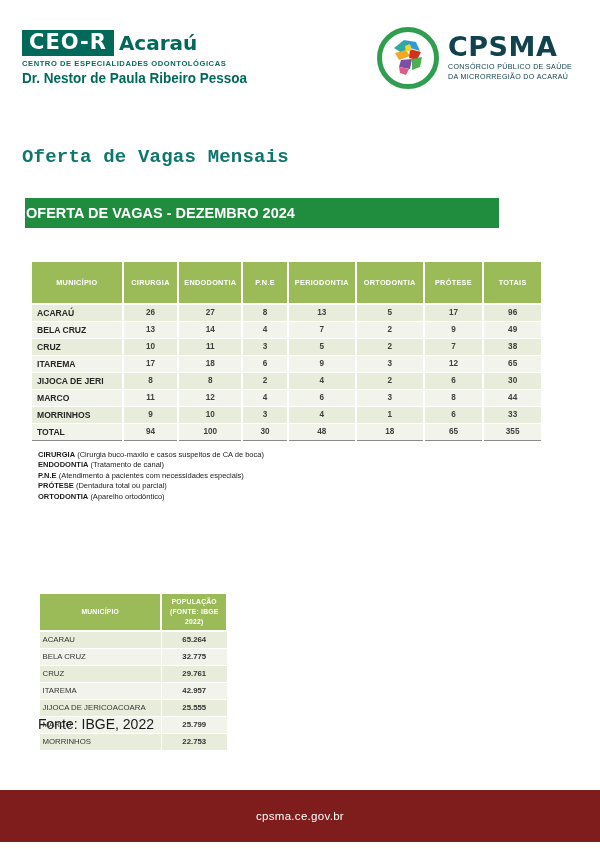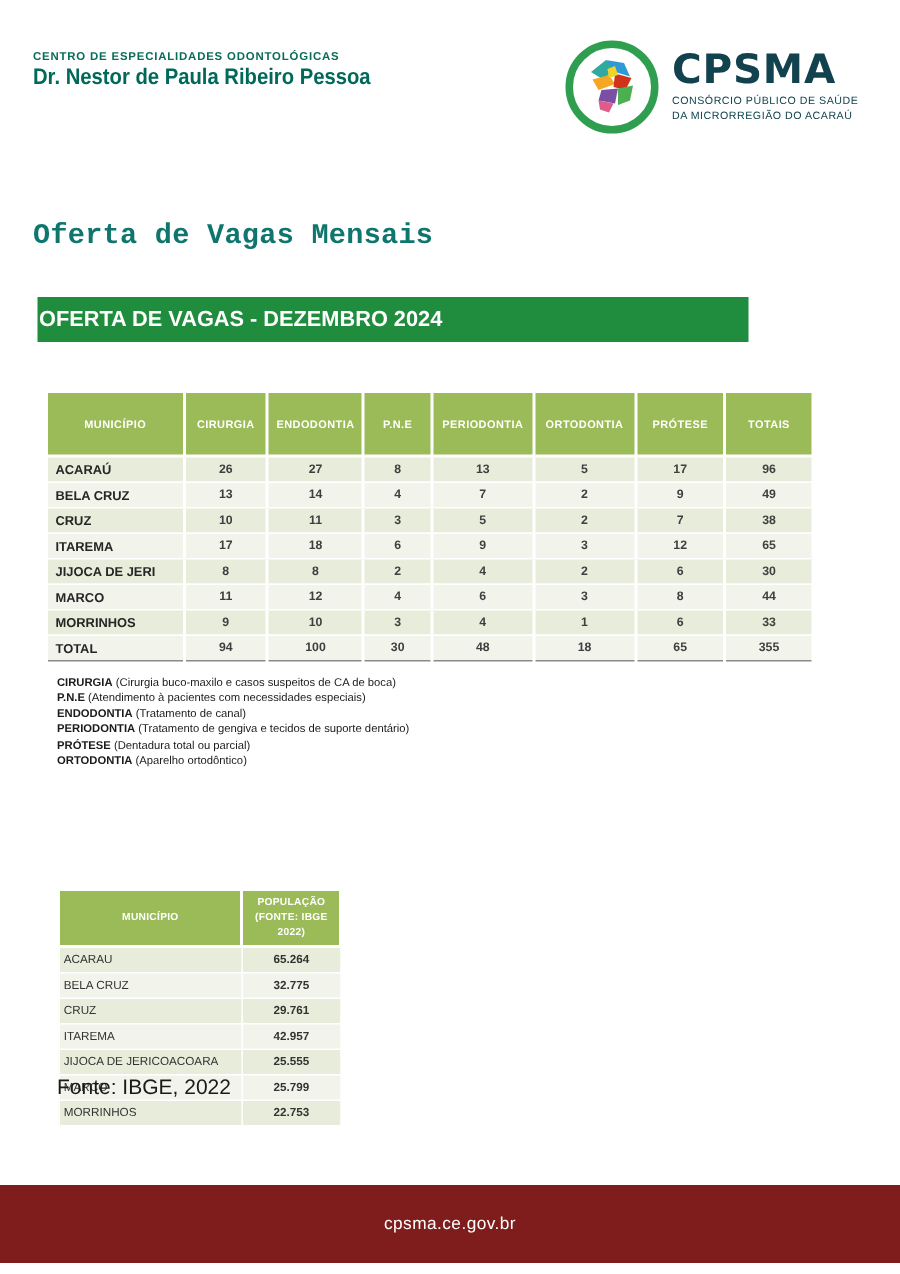--- a/index.html
+++ b/index.html
@@ -95,20 +95,24 @@
   .footer {
     position:absolute; left:0; top:790px; width:600px; height:52px;
     background:#7f1d1d; color:#fff; font-size:11.5px;
     display:flex; align-items:center; justify-content:center; letter-spacing:0.3px;
   }
 </style>
 </head>
 <body>
 
 <div class="logo-left">
+  <div class="ceor-row">
+    <span class="ceor-box">CEO-R</span>
+    <span class="acarau">Acaraú</span>
+  </div>
   <div class="centro-line">CENTRO DE ESPECIALIDADES ODONTOLÓGICAS</div>
   <div class="dr-line">Dr. Nestor de Paula Ribeiro Pessoa</div>
 </div>
 
 <div class="logo-right">
   <svg width="64" height="64" viewBox="0 0 64 64">
     <circle cx="32" cy="32" r="28.5" fill="#ffffff" stroke="#2f9e4f" stroke-width="5"></circle>
     <polygon points="18,22 28,14 34,20 26,27" fill="#31a8a0"></polygon>
     <polygon points="28,14 40,16 44,25 34,22" fill="#2e9bd6"></polygon>
     <polygon points="19,27 30,24 34,30 23,34" fill="#f5a623"></polygon>
@@ -232,23 +236,22 @@
       <td>48</td>
       <td>18</td>
       <td>65</td>
       <td>355</td>
     </tr>
   </tbody>
 </table>
 
 <ul class="legend">
   <li><span class="lname">CIRURGIA</span> <span>(Cirurgia buco-maxilo e casos suspeitos de CA de boca)</span></li>
+  <li><span class="lname">ENDODONTIA</span> <span>(Tratamento de canal)</span></li>
   <li><span class="lname">P.N.E</span> <span>(Atendimento à pacientes com necessidades especiais)</span></li>
-  <li><span class="lname">ENDODONTIA</span> <span>(Tratamento de canal)</span></li>
-  <li><span class="lname">PERIODONTIA</span> <span>(Tratamento de gengiva e tecidos de suporte dentário)</span></li>
   <li><span class="lname">PRÓTESE</span> <span>(Dentadura total ou parcial)</span></li>
   <li><span class="lname">ORTODONTIA</span> <span>(Aparelho ortodôntico)</span></li>
 </ul>
 
 <table class="pop-table">
   <colgroup>
       <col style="width:124px">
       <col style="width:66px">
     </colgroup>
   <thead>

